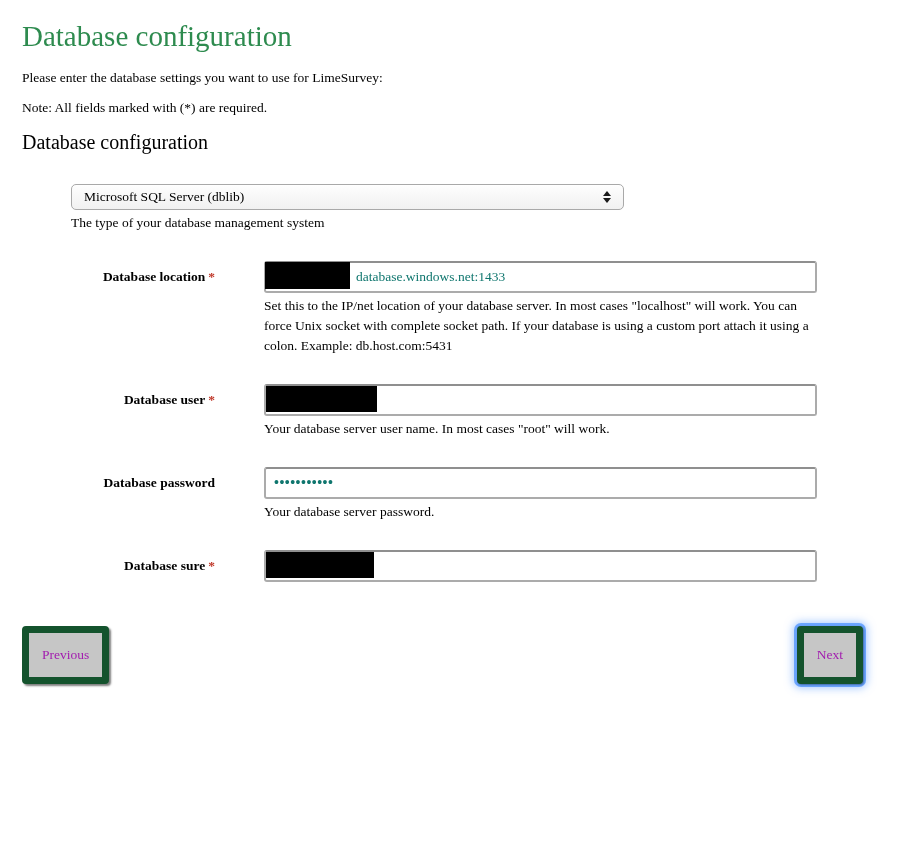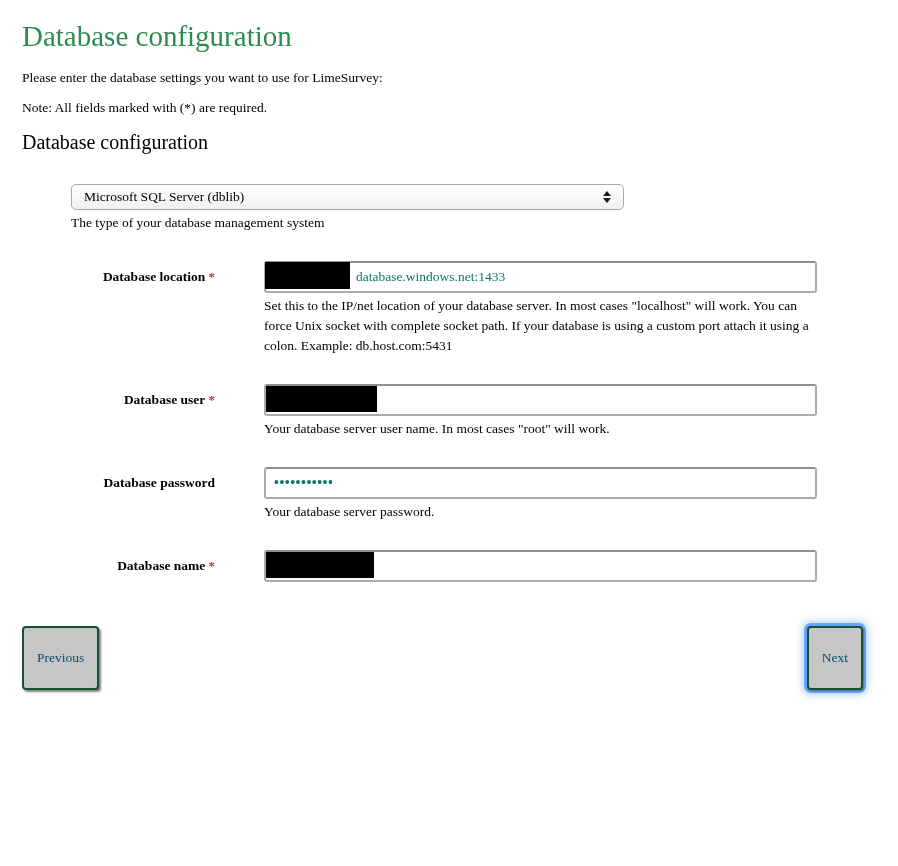--- a/index.html
+++ b/index.html
@@ -108,26 +108,26 @@
 
   .btn-row {
     margin-top: 44px;
     width: 841px;
     display: flex;
     justify-content: space-between;
     align-items: flex-start;
   }
   .btn {
     background: #c6c6c6;
-    border: 2px solid #14532d;
+    border: 7px solid #14532d;
     border-radius: 4px;
     font-family: "Liberation Serif", "DejaVu Serif", serif;
     font-size: 13.5px;
-    color: #0c4a6e;
-    padding: 22px 13px;
+    color: #a21caf;
+    padding: 14px 13px;
     cursor: pointer;
   }
   .btn-previous { box-shadow: 2px 2px 2px rgba(0,0,0,0.5); }
   .btn-next {
     box-shadow: 1px 1px 2px rgba(0,0,0,0.35),
                 0 0 0 3px rgba(90,155,255,0.85),
                 0 0 8px 4px rgba(90,155,255,0.55);
   }
 </style>
 </head>
@@ -190,21 +190,21 @@
           <div class="input-wrap">
             <input class="text-input password-display" type="text" value="•••••••••••" style="">
           </div>
           <p class="help">Your database server password.</p>
         </div>
       </div>
     </div>
 
     <div class="form-group">
       <div class="frow">
-        <div class="label-col"><span>Database name</span><span class="req">*</span></div>
+        <div class="label-col"><span>Database sure</span><span class="req">*</span></div>
         <div class="control-col">
           <div class="input-wrap">
             <input class="text-input" type="text" value="" style="">
             <div class="redact redact-name"></div>
           </div>
         </div>
       </div>
     </div>
 
 

